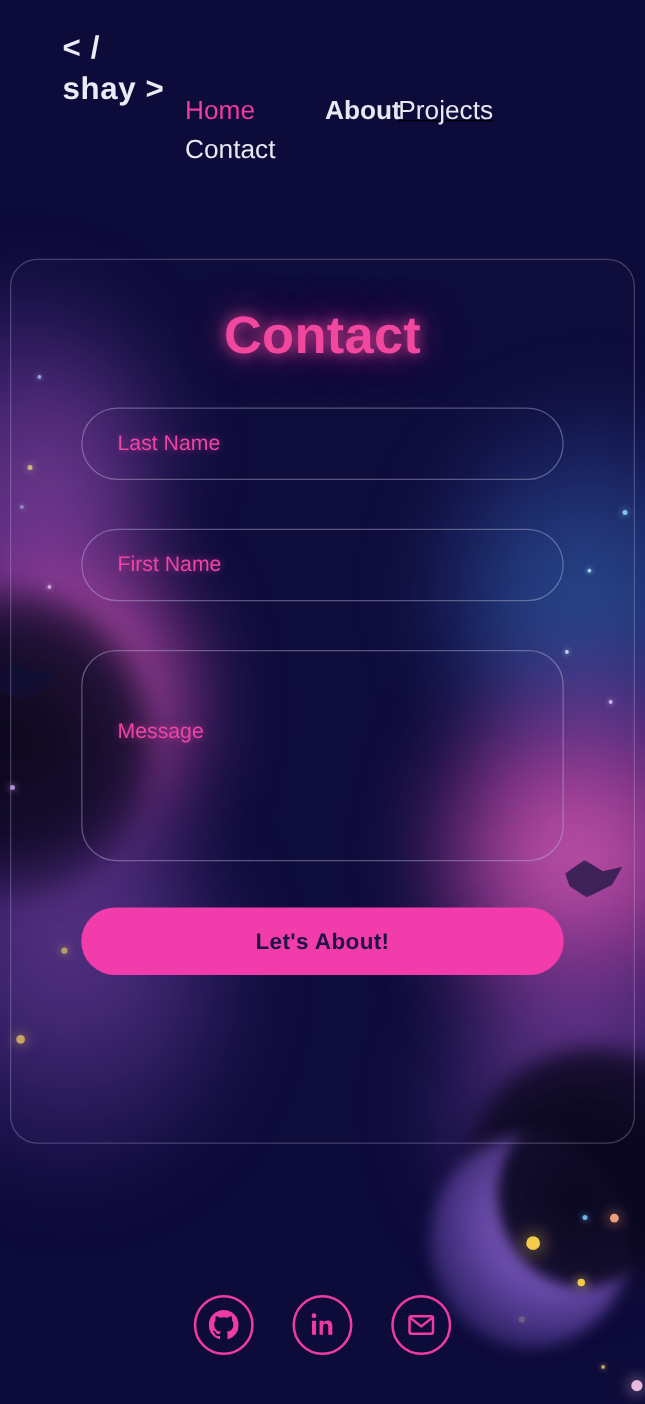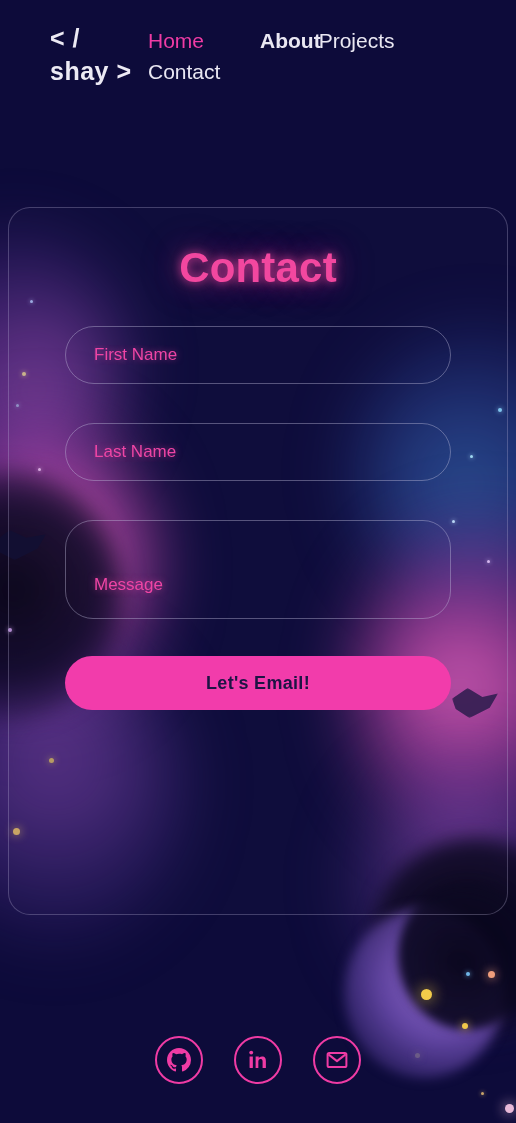--- a/index.html
+++ b/index.html
@@ -187,36 +187,37 @@
     letter-spacing: .5px;
   }
 
   #nav {
     flex: 1;
     display: flex;
     flex-wrap: wrap;
     align-content: flex-start;
     padding-left: 2px;
     padding-top: 4px;
+    margin-top: 48px;
   }
 
   .nav-link {
     font-size: 21px;
     color: #e9e7f2;
     text-decoration: none;
     white-space: nowrap;
     line-height: 1.46;
   }
   .nav-link.active { color: #ef3ba4; }
 
   
   .nav-item { display: block; }
   .nav-item.i0 { width: 112px; }
   .nav-item.i1 { width: auto; font-weight: bold; }
-  .nav-item.i2 { width: 112px; margin-left: -2px; }
+  .nav-item.i2 { width: 112px; margin-left: -2px; text-decoration: underline; }
   .nav-item.i3 { width: auto; }
 
   
   #contact-card {
     position: absolute;
     left: 8px;
     top: 207px;
     width: 500px;
     height: 708px;
     border: 1px solid rgba(185,180,215,0.30);
@@ -256,21 +257,21 @@
   }
 
   .field-input {
     height: 58px;
     border-radius: 30px;
     padding: 0 28px;
     margin-bottom: 39px;
   }
 
   .field-textarea {
-    height: 99px;
+    height: 169px;
     border-radius: 28px;
     padding: 52px 28px 16px 28px;
     margin-bottom: 37px;
     resize: none;
     line-height: 1.4;
   }
 
   #submit-button {
     width: 100%;
     height: 54px;
@@ -369,28 +370,28 @@
     <div class="nav-item i3">
       <a class="nav-link" href="#">Contact</a>
     </div>
   </nav>
 </header>
 
 <section id="contact-card">
   <h1 id="contact-title">Contact</h1>
 
   <form id="contact-form">
+    <input class="field field-input" type="text" placeholder="Last Name" style="">
+
     <input class="field field-input" type="text" placeholder="First Name" style="">
 
-    <input class="field field-input" type="text" placeholder="Last Name" style="">
-
 
     <textarea class="field field-textarea" placeholder="Message" style=""></textarea>
 
-    <button id="submit-button" type="submit">Let's Email!</button>
+    <button id="submit-button" type="submit">Let's About!</button>
   </form>
 </section>
 
 <div id="social-bar">
 
   <a class="social-link" href="#">
     <span>
       <svg width="24" height="24" viewBox="0 0 16 16" fill="#ef3ba4" aria-hidden="true">
         <path d="M8 0C3.58 0 0 3.58 0 8c0 3.54 2.29 6.53 5.47 7.59.4.07.55-.17.55-.38
                  0-.19-.01-.82-.01-1.49-2.01.37-2.53-.49-2.69-.94-.09-.23-.48-.94-.82-1.13

